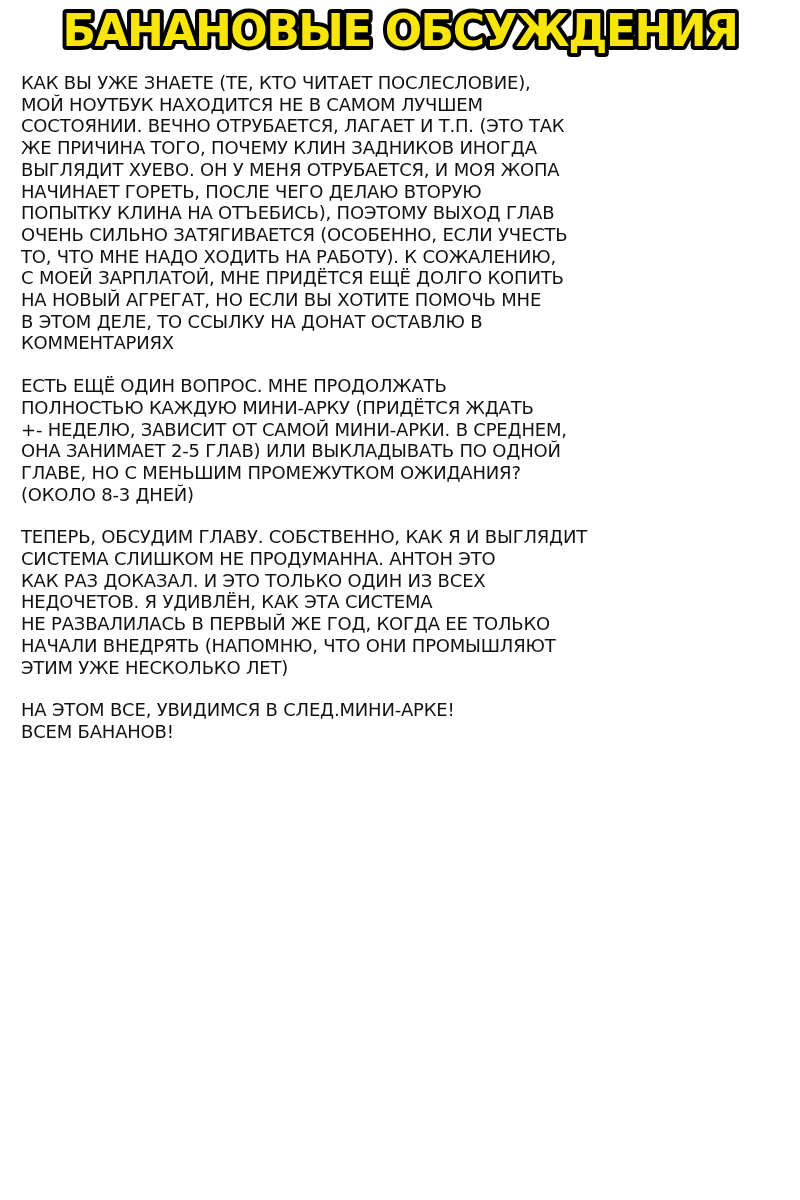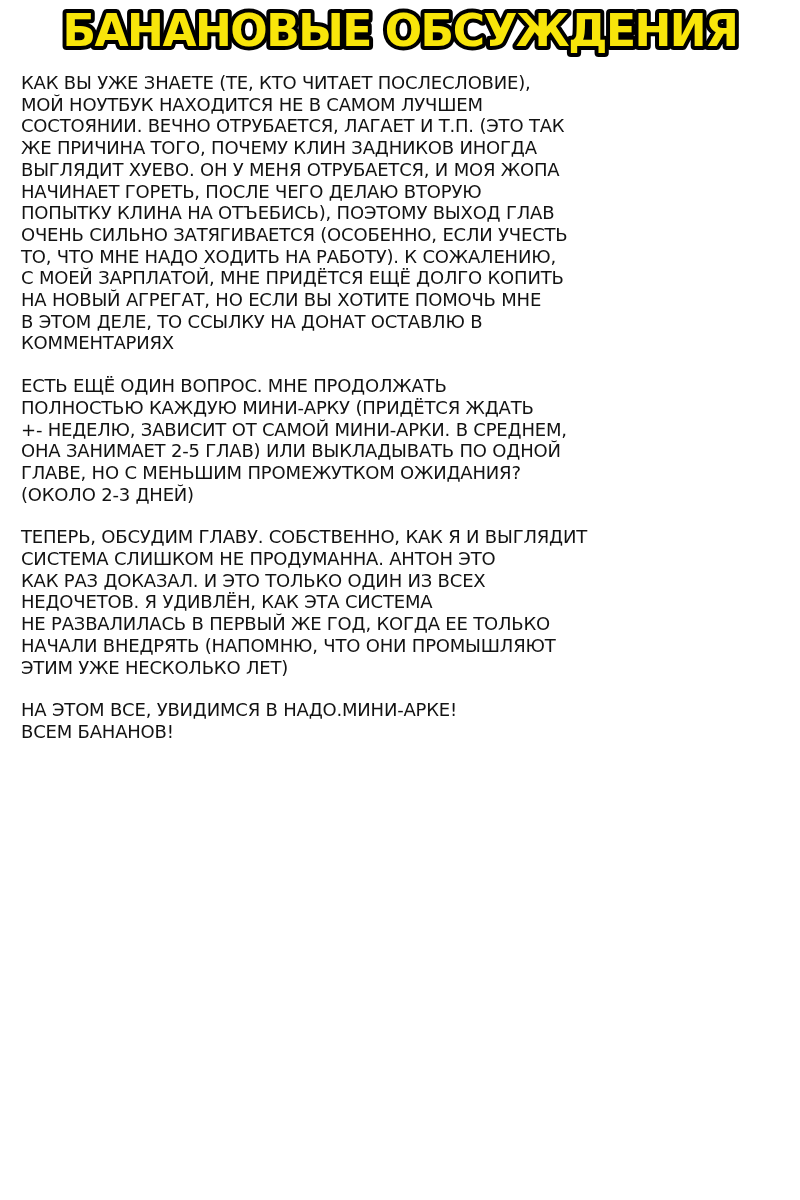--- a/index.html
+++ b/index.html
@@ -68,25 +68,25 @@
 ТО, ЧТО МНЕ НАДО ХОДИТЬ НА РАБОТУ). К СОЖАЛЕНИЮ,
 С МОЕЙ ЗАРПЛАТОЙ, МНЕ ПРИДЁТСЯ ЕЩЁ ДОЛГО КОПИТЬ
 НА НОВЫЙ АГРЕГАТ, НО ЕСЛИ ВЫ ХОТИТЕ ПОМОЧЬ МНЕ
 В ЭТОМ ДЕЛЕ, ТО ССЫЛКУ НА ДОНАТ ОСТАВЛЮ В
 КОММЕНТАРИЯХ</p>
     <p class="para">ЕСТЬ ЕЩЁ ОДИН ВОПРОС. МНЕ ПРОДОЛЖАТЬ
 ПОЛНОСТЬЮ КАЖДУЮ МИНИ-АРКУ (ПРИДЁТСЯ ЖДАТЬ
 +- НЕДЕЛЮ, ЗАВИСИТ ОТ САМОЙ МИНИ-АРКИ. В СРЕДНЕМ,
 ОНА ЗАНИМАЕТ 2-5 ГЛАВ) ИЛИ ВЫКЛАДЫВАТЬ ПО ОДНОЙ
 ГЛАВЕ, НО С МЕНЬШИМ ПРОМЕЖУТКОМ ОЖИДАНИЯ?
-(ОКОЛО 2-3 ДНЕЙ)</p>
+(ОКОЛО 8-3 ДНЕЙ)</p>
     <p class="para">ТЕПЕРЬ, ОБСУДИМ ГЛАВУ. СОБСТВЕННО, КАК Я И ВЫГЛЯДИТ
 СИСТЕМА СЛИШКОМ НЕ ПРОДУМАННА. АНТОН ЭТО
 КАК РАЗ ДОКАЗАЛ. И ЭТО ТОЛЬКО ОДИН ИЗ ВСЕХ
 НЕДОЧЕТОВ. Я УДИВЛЁН, КАК ЭТА СИСТЕМА
 НЕ РАЗВАЛИЛАСЬ В ПЕРВЫЙ ЖЕ ГОД, КОГДА ЕЕ ТОЛЬКО
 НАЧАЛИ ВНЕДРЯТЬ (НАПОМНЮ, ЧТО ОНИ ПРОМЫШЛЯЮТ
 ЭТИМ УЖЕ НЕСКОЛЬКО ЛЕТ)</p>
-    <p class="para">НА ЭТОМ ВСЕ, УВИДИМСЯ В НАДО.МИНИ-АРКЕ!
+    <p class="para">НА ЭТОМ ВСЕ, УВИДИМСЯ В СЛЕД.МИНИ-АРКЕ!
 ВСЕМ БАНАНОВ!</p>
   </main>
 
 </div>
 
 </body></html>

